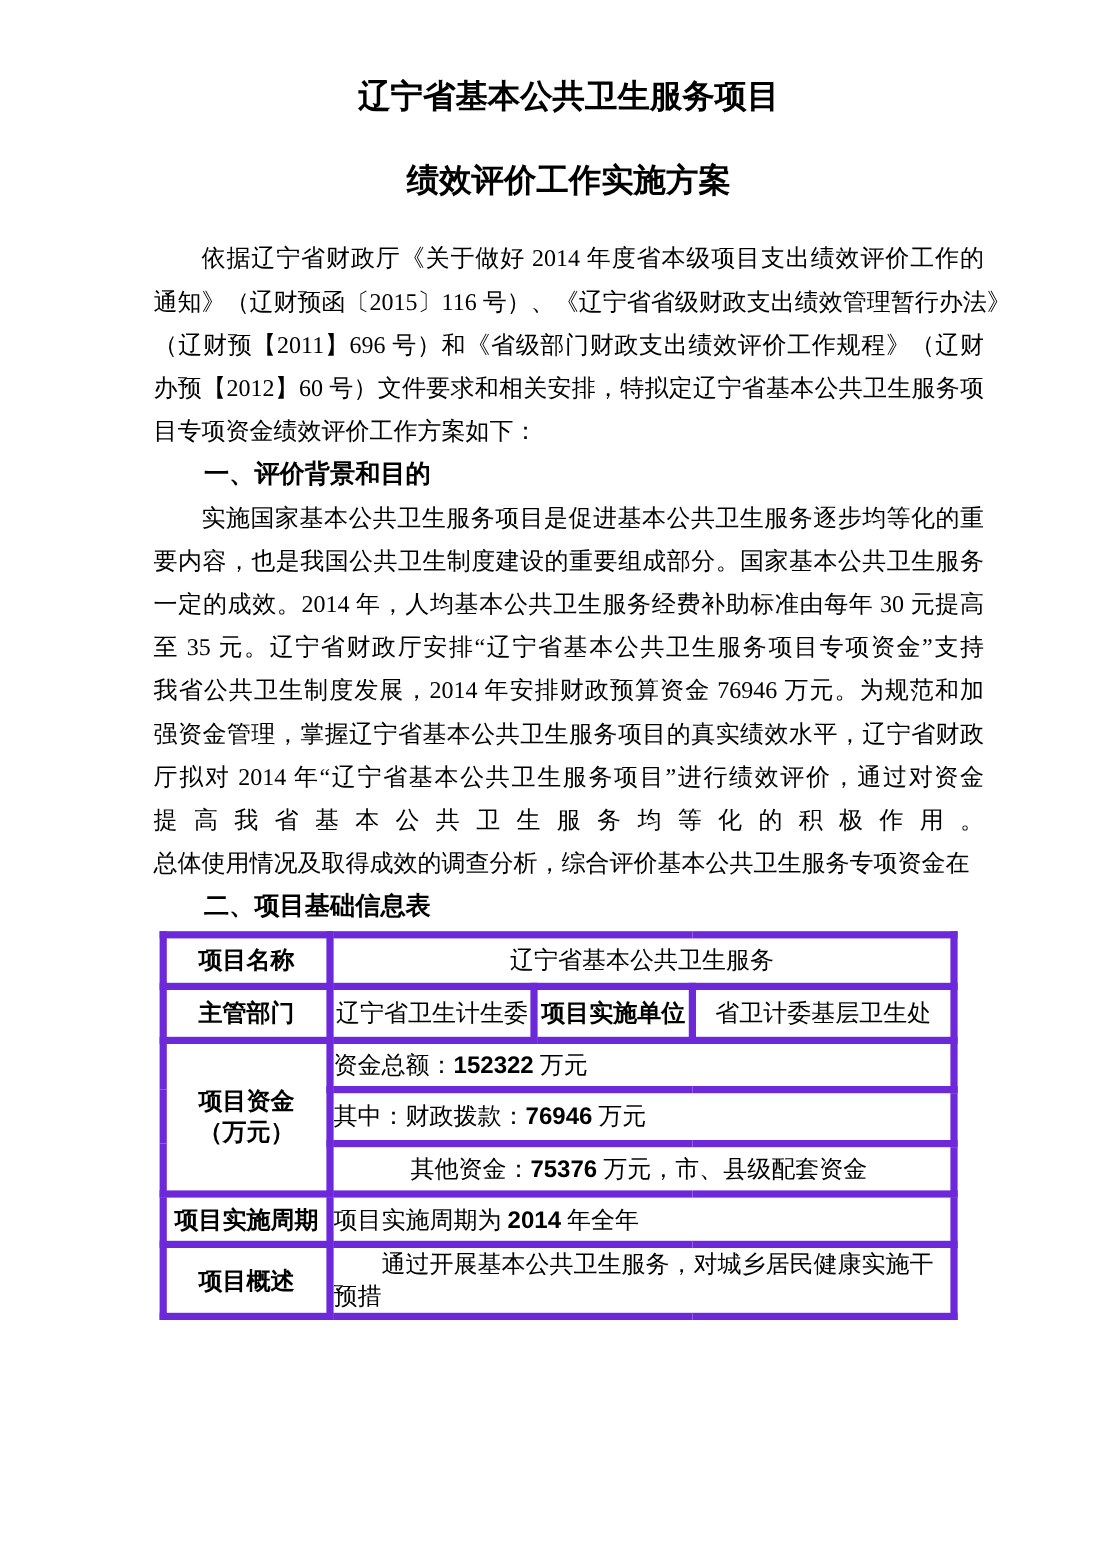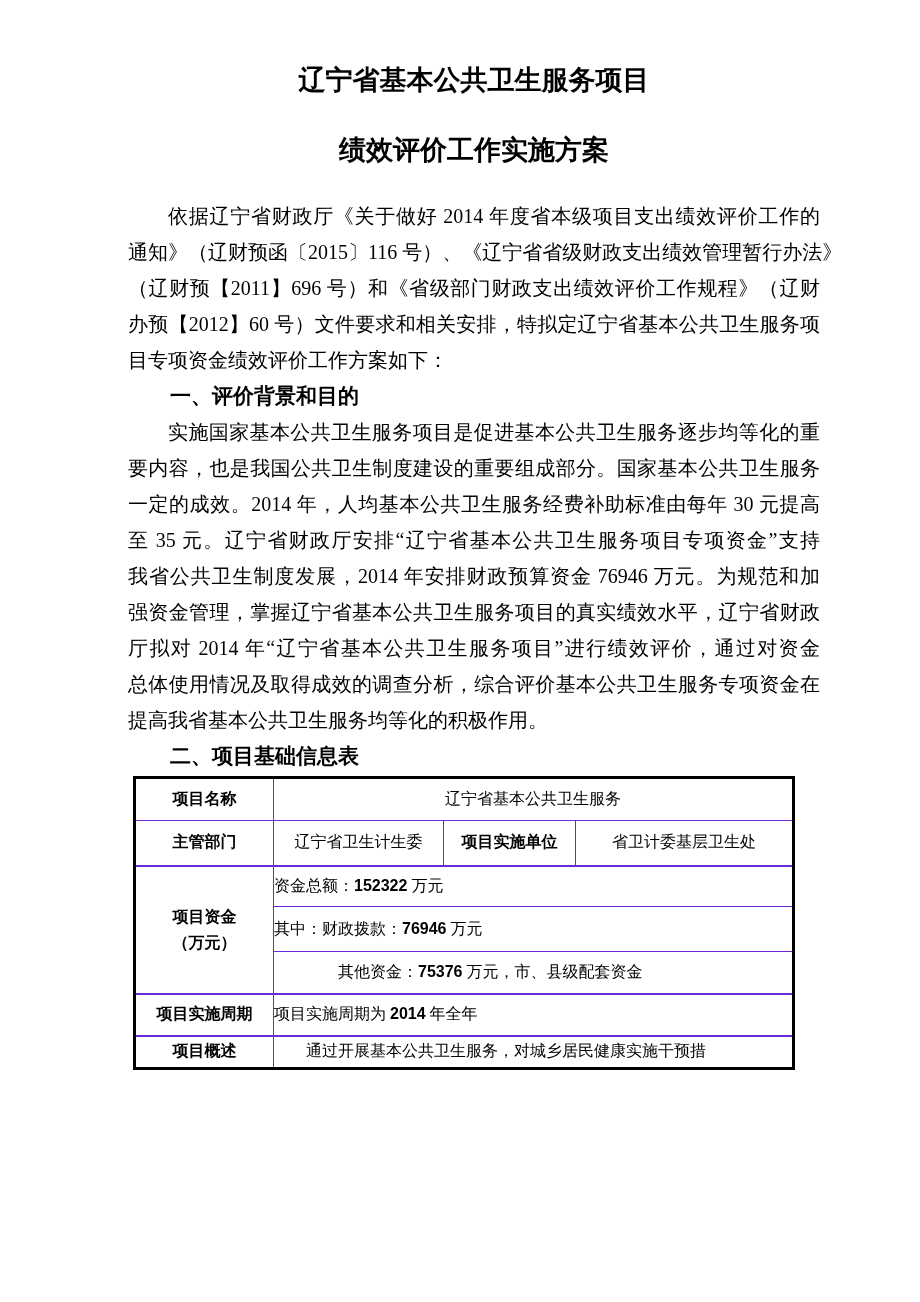--- a/index.html
+++ b/index.html
@@ -47,22 +47,22 @@
   }
   table.info {
     border-collapse: collapse;
     table-layout: fixed;
     margin-left: 5px;
     margin-top: 2px;
     width: 659px;
     border: 3px solid #000000;
   }
   table.info td {
-    border: 1px solid #6d28d9;
-    font-size: 16px;
+    border: 6px solid #6d28d9;
+    font-size: 20px;
     padding: 0;
     vertical-align: middle;
     overflow: hidden;
   }
   td.lbl {
     font-weight: bold;
     text-align: center;
     font-family: "Liberation Sans", "DejaVu Sans", sans-serif;
   }
   td.val { padding-left: 8px; font-family: "Liberation Serif", "DejaVu Serif", serif; }
@@ -98,22 +98,22 @@
   <div class="sec-heading">一、评价背景和目的</div>
 
   <div class="para flow">
       <div class="line">实施国家基本公共卫生服务项目是促进基本公共卫生服务逐步均等化的重</div>
       <div class="line">要内容，也是我国公共卫生制度建设的重要组成部分。国家基本公共卫生服务</div>
       <div class="line">一定的成效。2014 年，人均基本公共卫生服务经费补助标准由每年 30 元提高</div>
       <div class="line">至 35 元。辽宁省财政厅安排“辽宁省基本公共卫生服务项目专项资金”支持</div>
       <div class="line">我省公共卫生制度发展，2014 年安排财政预算资金 76946 万元。为规范和加</div>
       <div class="line">强资金管理，掌握辽宁省基本公共卫生服务项目的真实绩效水平，辽宁省财政</div>
       <div class="line">厅拟对 2014 年“辽宁省基本公共卫生服务项目”进行绩效评价，通过对资金</div>
+      <div class="line">提高我省基本公共卫生服务均等化的积极作用。</div>
       <div class="line">总体使用情况及取得成效的调查分析，综合评价基本公共卫生服务专项资金在</div>
-      <div class="line">提高我省基本公共卫生服务均等化的积极作用。</div>
     </div>
 
   <div class="sec-heading">二、项目基础信息表</div>
 
   <table class="info">
     <colgroup>
       <col style="width:139px">
       <col style="width:170px">
       <col style="width:132px">
       <col style="width:218px">

